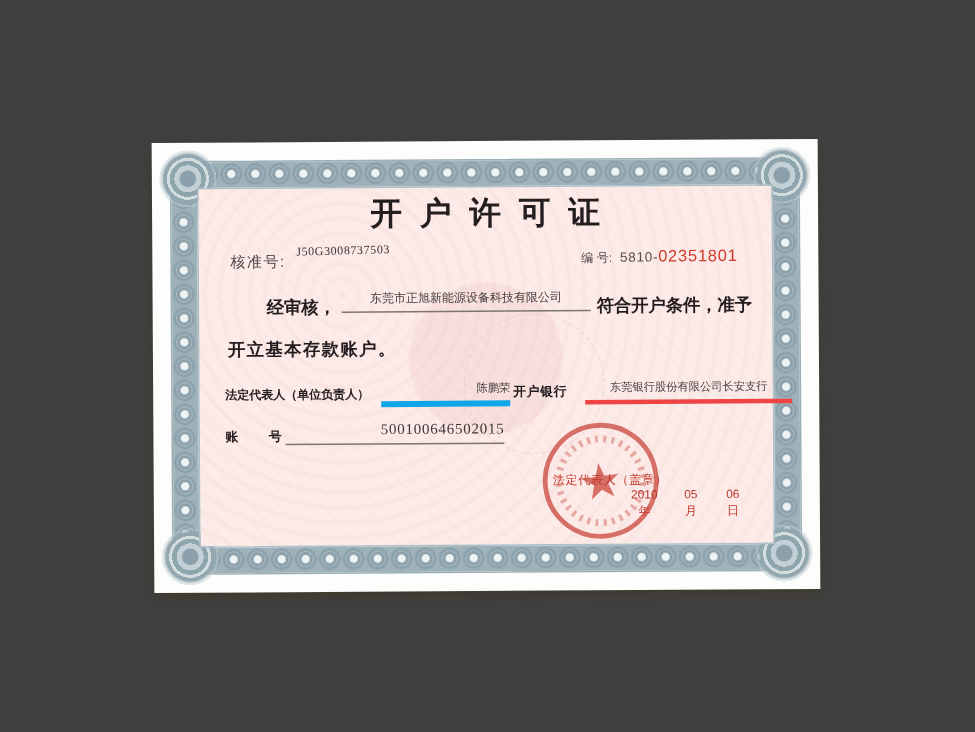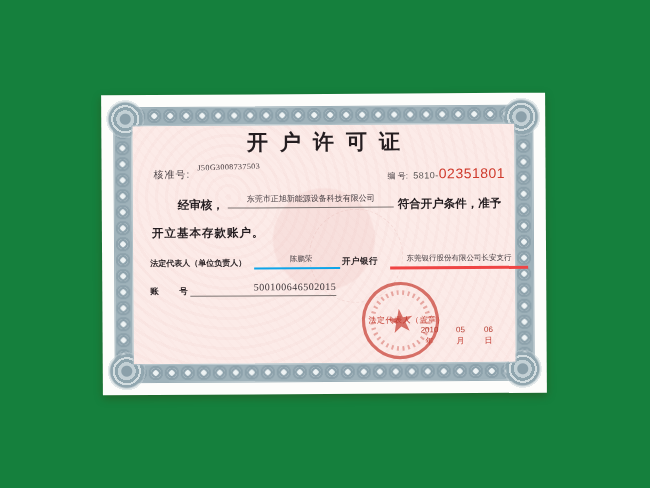--- a/index.html
+++ b/index.html
@@ -1,17 +1,17 @@
 <!DOCTYPE html>
 <html><head>
 <meta charset="utf-8">
 <style>
   html,body{margin:0;padding:0;}
   body{width:650px;height:488px;overflow:hidden;font-family:"Liberation Sans",sans-serif;}
-  .stage{position:relative;width:650px;height:488px;background:#15803d;}
+  .stage{position:relative;width:650px;height:488px;background:#404040;}
   
   .paper{
     position:absolute;left:102px;top:94px;width:444px;height:300px;
     background:#fdfdfb;transform:rotate(-0.35deg);
     box-shadow:0 3px 8px rgba(60,45,10,.35);
   }
   
   .frame-outer{position:absolute;inset:12px;border:1px solid #9cafb7;pointer-events:none;}
   .frame-inner{position:absolute;inset:30px;border:1px solid #aebfc6;pointer-events:none;}
   .band{position:absolute;background-color:#9fb2ba;}
@@ -47,28 +47,28 @@
     border:1px dashed rgba(219,160,156,.35);opacity:.6;}
   
   .abs{position:absolute;white-space:nowrap;}
   .title{left:0;right:0;top:34px;text-align:center;font-family:"Liberation Serif",serif;
     font-weight:700;font-size:21px;letter-spacing:12px;text-indent:12px;color:#241d20;}
   .approval-label{left:52px;top:73px;font-size:10px;color:#4b4347;letter-spacing:1px;}
   .approval-value{left:96px;top:68px;font-size:8px;color:#3d3539;font-family:"Liberation Serif",serif;
     transform:rotate(-1.2deg);letter-spacing:.4px;}
   .serial{left:286px;top:72px;font-size:8px;color:#4b4347;}
   .serial .num-prefix{font-size:9px;color:#54504f;letter-spacing:.5px;margin-left:3px;}
-  .serial .num-red{font-size:14px;color:#cf3a2c;letter-spacing:.5px;}
+  .serial .num-red{font-size:11px;color:#cf3a2c;letter-spacing:.5px;}
   .body-prefix{left:76px;top:103px;font-size:11.5px;font-weight:700;color:#241d20;}
   .company-line{left:126px;top:99px;width:166px;border-bottom:1px solid #7d7573;text-align:center;
     font-size:8px;color:#443c40;padding-bottom:3px;}
   .body-suffix{left:296px;top:103px;font-size:11.5px;font-weight:700;color:#241d20;}
   .body-line2{left:50px;top:131px;font-size:11.5px;font-weight:700;color:#241d20;letter-spacing:1px;}
   .legal-label{left:48px;top:163px;font-size:8px;font-weight:700;color:#241d20;}
-  .legal-name{left:152px;top:160px;width:78px;border-bottom:2px solid #0ea5e9;text-align:center;
+  .legal-name{left:152px;top:160px;width:78px;border-bottom:4px solid #0ea5e9;text-align:right;
     padding-left:8px;padding-bottom:3px;font-size:7.5px;color:#4a4246;}
   .bank-label{left:240px;top:162px;font-size:8.5px;font-weight:700;color:#241d20;letter-spacing:.5px;}
   .bank-name{left:288px;top:160px;width:138px;border-bottom:3px solid #ef4444;text-align:center;
     padding-bottom:3px;font-size:7.5px;color:#4a4246;}
   .account-label{left:48px;top:191px;font-size:8.5px;font-weight:700;color:#241d20;letter-spacing:6px;}
   .account-number{left:88px;top:187px;width:142px;border-bottom:1px solid #7d7573;text-align:right;
     padding-left:4px;padding-bottom:3px;font-size:10px;color:#3d3539;font-family:"Liberation Serif",serif;letter-spacing:.5px;}
   
   .issue-authority{left:266px;top:221px;font-size:8px;color:#c2392d;letter-spacing:.5px;}
   .date-row{position:absolute;left:264px;font-size:8px;color:#b53a2e;}

